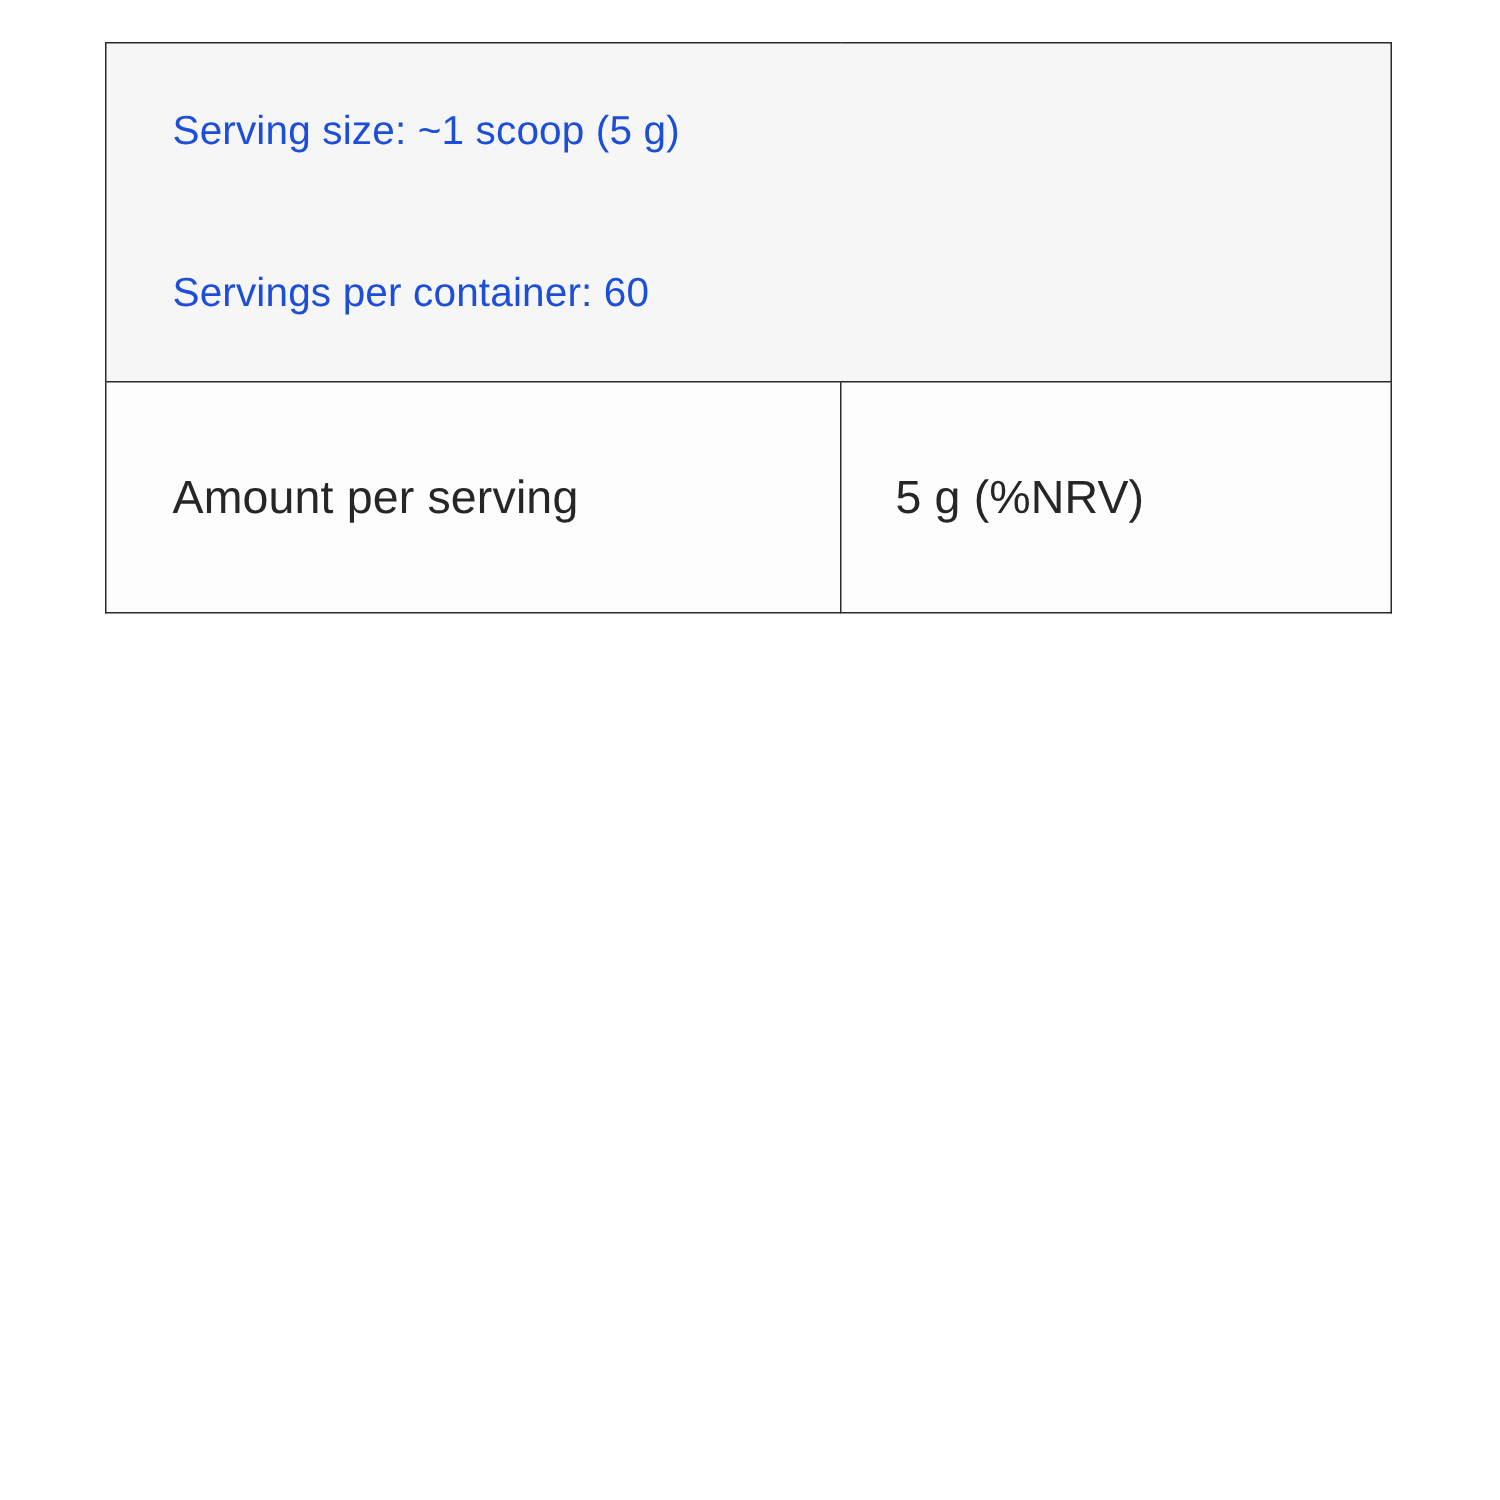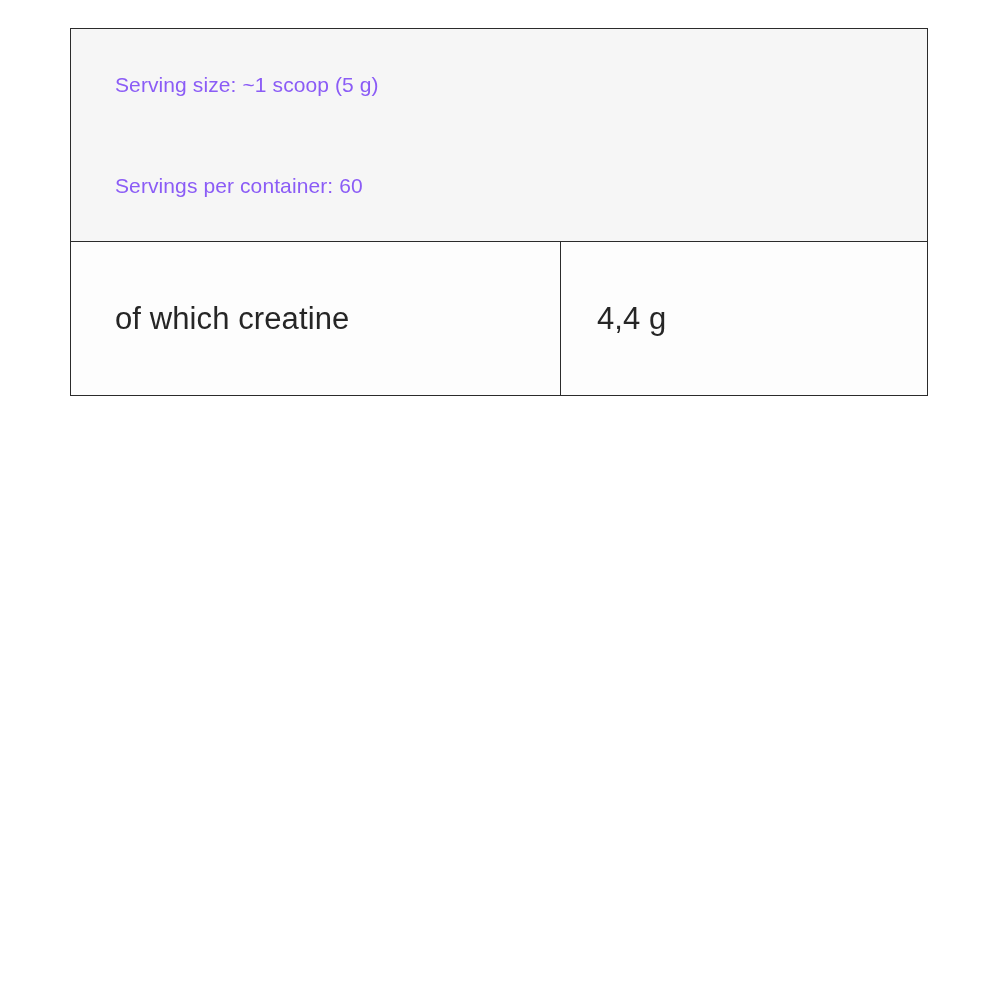--- a/index.html
+++ b/index.html
@@ -43,22 +43,22 @@
     border: 1px solid #2b2b2b !important;
     background: #f6f6f6 !important;
     padding: 0 !important;
   }
 
   .head-inner {
     padding: 44px 0 44px 44px;
   }
 
   .head-line {
-    font-size: 21px;
-    color: #8b5cf6;
+    font-size: 27px;
+    color: #1d4ed8;
     line-height: 1.1;
   }
 
   .head-line + .head-line {
     margin-top: 78px;
   }
 
   .row-label {
     width: 490px;
     height: 153px;
@@ -91,23 +91,23 @@
     <tbody>
       <tr>
         <td class="head-block" colspan="2">
           <div class="head-inner">
             <div class="head-line">Serving size: ~1 scoop (5 g)</div>
             <div class="head-line">Servings per container: 60</div>
           </div>
         </td>
       </tr>
 
+      <tr>
+        <td class="row-label cell-white">Amount per serving</td>
+        <td class="row-value cell-white">5 g (%NRV)</td>
+      </tr>
 
 
-      <tr>
-        <td class="row-label cell-white">of which creatine</td>
-        <td class="row-value cell-white">4,4 g</td>
-      </tr>
 
     </tbody>
   </table>
 
 </div>
 
 </body></html>

